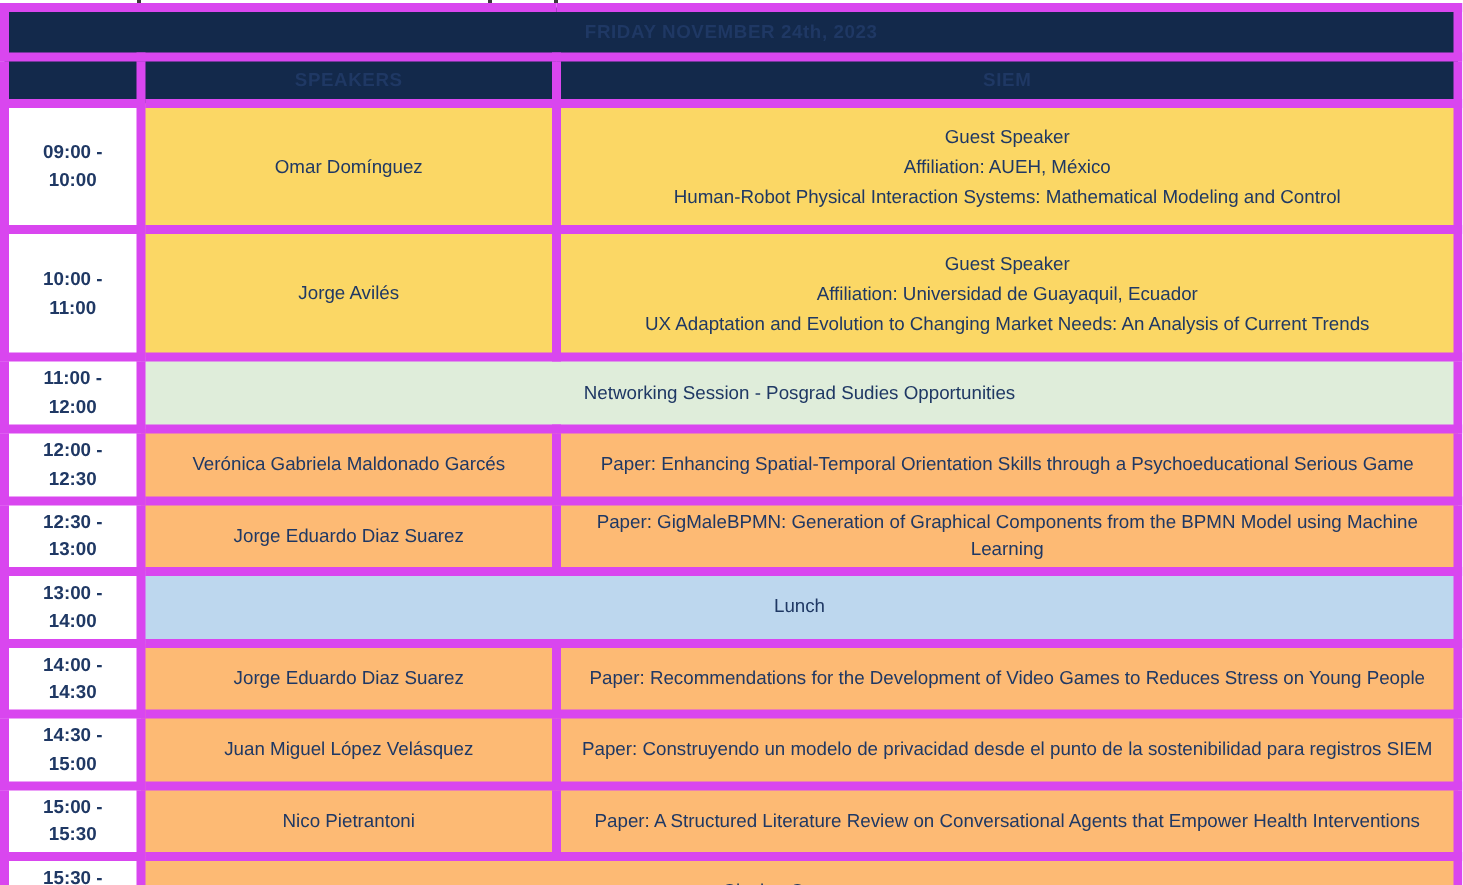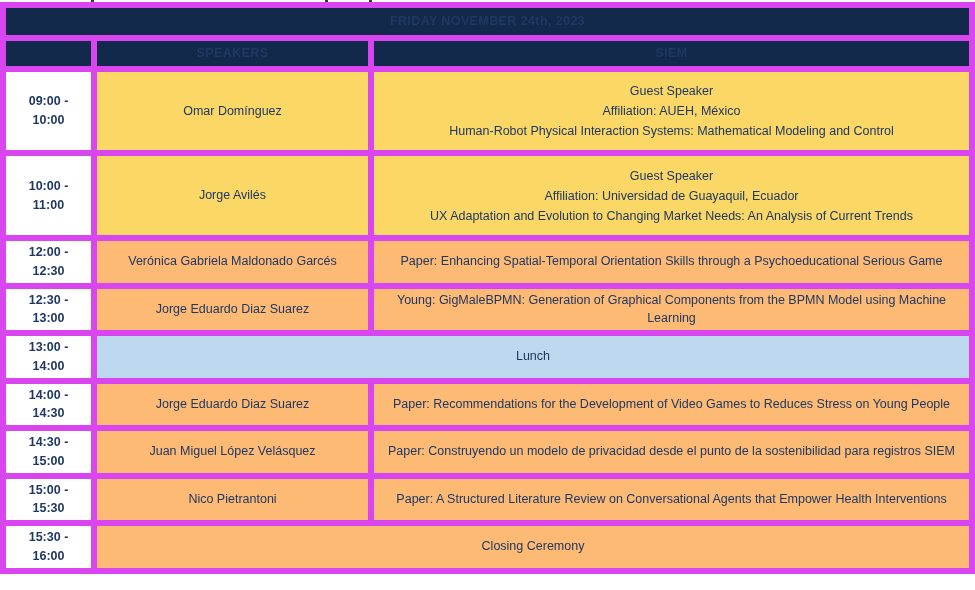--- a/index.html
+++ b/index.html
@@ -104,29 +104,33 @@
         </tr>
         <tr style="height: 85px;">
           <td class="time-cell">10:00 - 11:00</td>
           <td class="speaker-cell guest">Jorge Avilés</td>
           <td class="topic-cell guest">
             <div class="topic-line">Guest Speaker</div>
             <div class="topic-line">Affiliation: Universidad de Guayaquil, Ecuador</div>
             <div class="topic-line">UX Adaptation and Evolution to Changing Market Needs: An Analysis of Current Trends</div>
           </td>
         </tr>
+        <tr style="height: 48px;">
+          <td class="time-cell">11:00 - 12:00</td>
+          <td colspan="2" class="merged-cell networking">Networking Session - Posgrad Sudies Opportunities</td>
+        </tr>
         <tr style="height: 28px;">
           <td class="time-cell">12:00 - 12:30</td>
           <td class="speaker-cell paper">Verónica Gabriela Maldonado Garcés</td>
           <td class="topic-cell paper">Paper: Enhancing Spatial-Temporal Orientation Skills through a Psychoeducational Serious Game</td>
         </tr>
         <tr style="height: 44px;">
           <td class="time-cell">12:30 - 13:00</td>
           <td class="speaker-cell paper">Jorge Eduardo Diaz Suarez</td>
-          <td class="topic-cell paper">Young: GigMaleBPMN: Generation of Graphical Components from the BPMN Model using Machine Learning</td>
+          <td class="topic-cell paper">Paper: GigMaleBPMN: Generation of Graphical Components from the BPMN Model using Machine Learning</td>
         </tr>
         <tr style="height: 33px; margin-left: 12px;">
           <td class="time-cell">13:00 - 14:00</td>
           <td colspan="2" class="merged-cell lunch">Lunch</td>
         </tr>
         <tr style="height: 46px;">
           <td class="time-cell">14:00 - 14:30</td>
           <td class="speaker-cell paper">Jorge Eduardo Diaz Suarez</td>
           <td class="topic-cell paper">Paper: Recommendations for the Development of Video Games to Reduces Stress on Young People</td>
         </tr>

